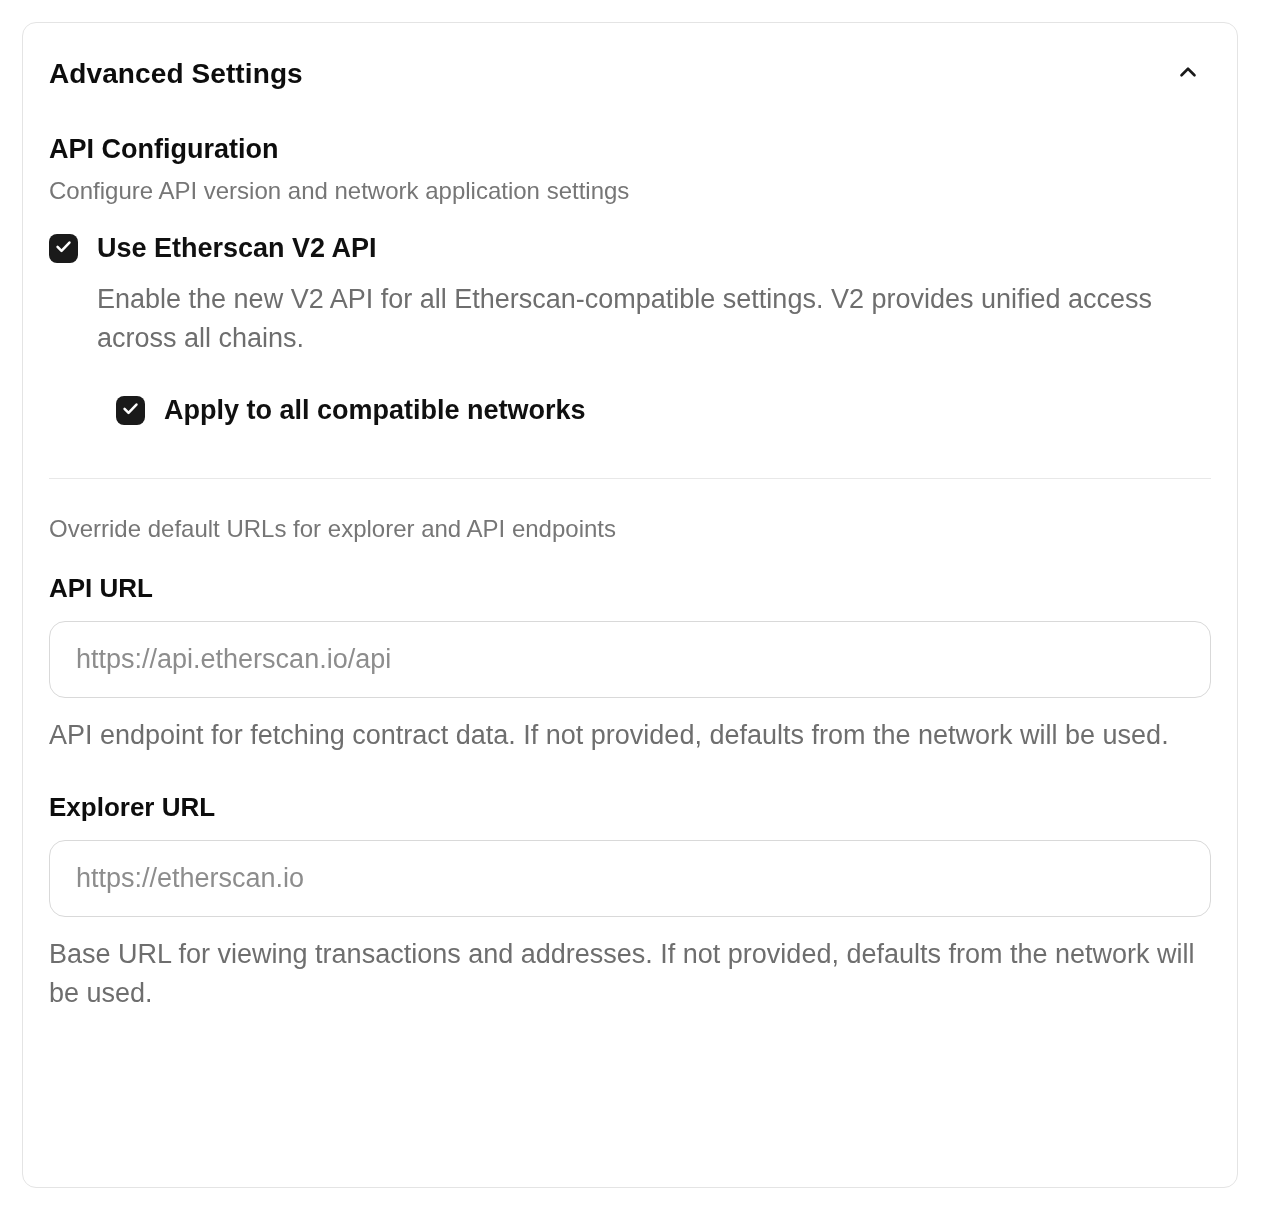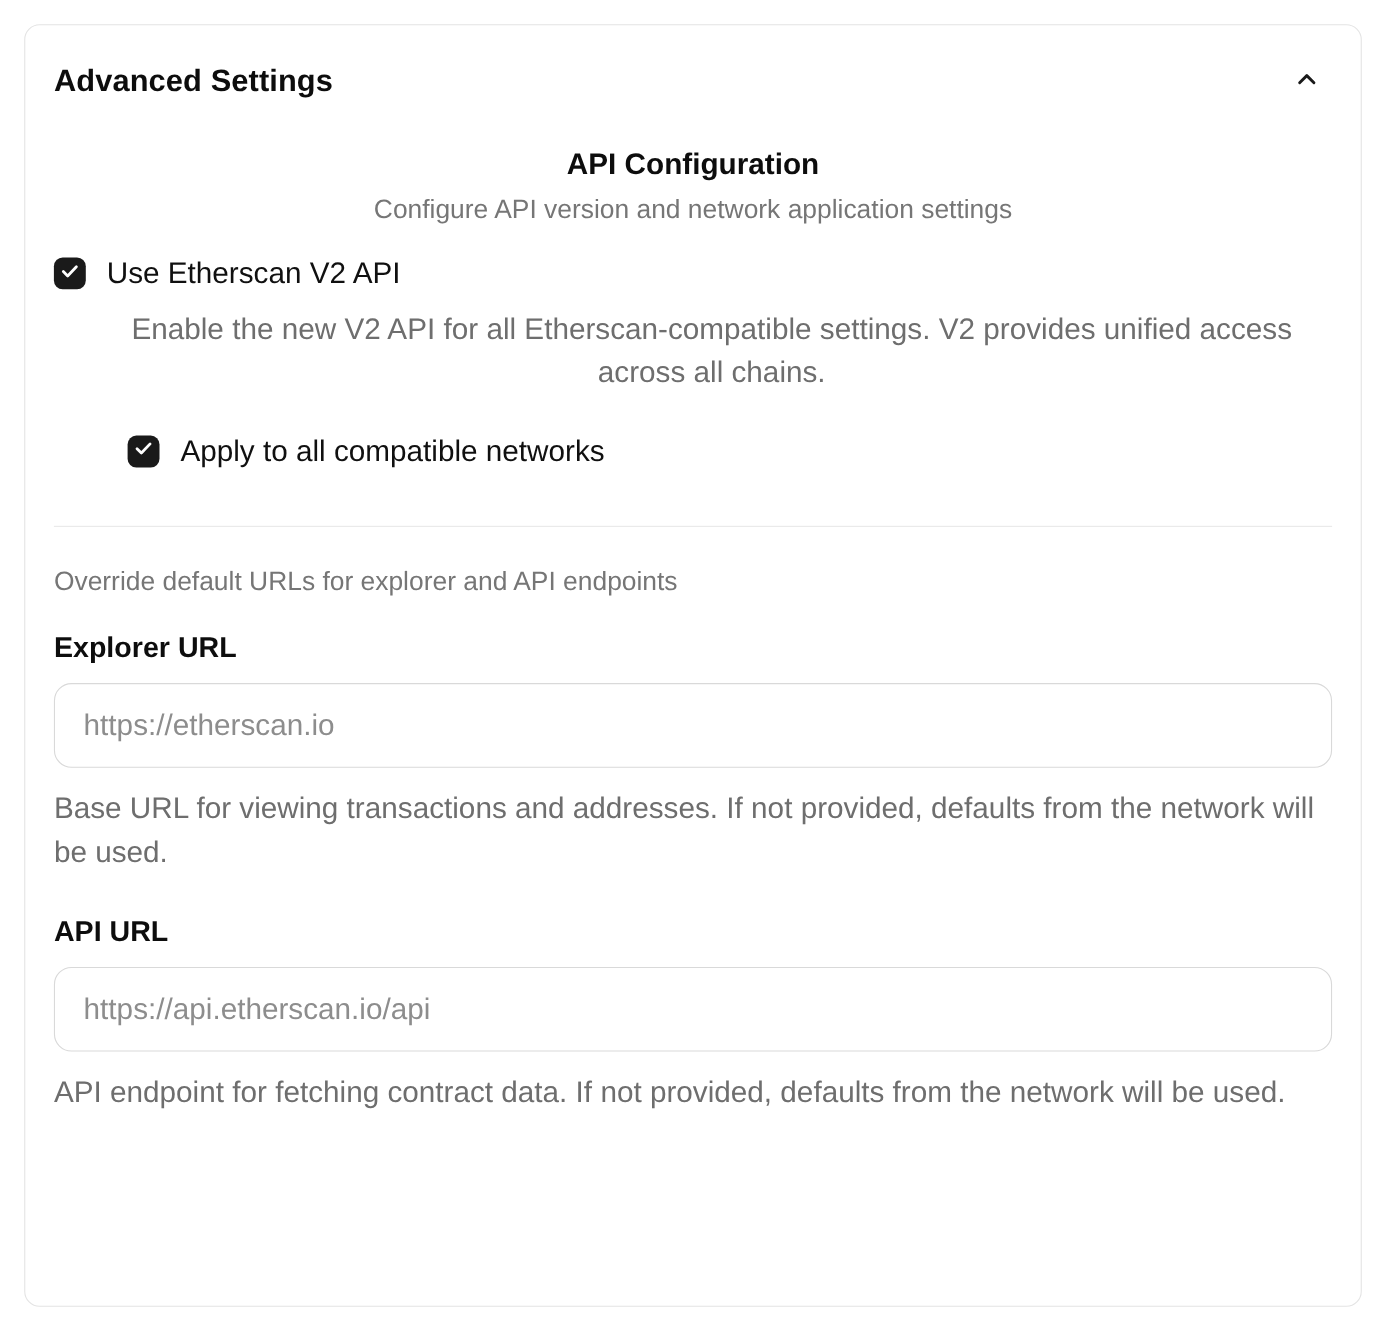--- a/index.html
+++ b/index.html
@@ -51,42 +51,42 @@
     font-size: 27px;
     font-weight: 700;
     color: #0d0d0d;
   }
   .section-subtitle {
     font-size: 24px;
     font-weight: 400;
     color: #767676;
     margin-top: 12px;
   }
-  .api-config { margin-top: 42px; text-align: center; }
+  .api-config { margin-top: 42px; }
   .checkbox-row {
     display: flex;
     align-items: center;
     gap: 19px;
     margin-top: 28px;
   }
   .checkbox {
     width: 29px;
     height: 29px;
     min-width: 29px;
     background: #1a1a1a;
     border-radius: 8px;
     display: flex;
     align-items: center;
     justify-content: center;
     cursor: pointer;
   }
   .checkbox svg { width: 19px; height: 19px; }
   .checkbox-label {
     font-size: 27px;
-    font-weight: 400;
+    font-weight: 700;
     color: #101010;
     cursor: pointer;
   }
   .checkbox-desc {
     font-size: 27px;
     font-weight: 400;
     color: #6e6e6e;
     line-height: 1.46;
     margin-top: 16px;
     margin-left: 48px;
@@ -178,26 +178,26 @@
         <label class="checkbox-label">Apply to all compatible networks</label>
       </div>
     </div>
 
     <hr class="divider">
 
     <div class="custom-endpoints">
       <p class="section-subtitle">Override default URLs for explorer and API endpoints</p>
 
       <div class="field">
+        <label class="field-label">API URL</label>
+        <input type="text" class="text-input" placeholder="https://api.etherscan.io/api" value="" style="">
+        <p class="field-help">API endpoint for fetching contract data. If not provided, defaults from the network will be used.</p>
+      </div>
+
+      <div class="field">
         <label class="field-label">Explorer URL</label>
         <input type="text" class="text-input" placeholder="https://etherscan.io" value="" style="">
         <p class="field-help">Base URL for viewing transactions and addresses. If not provided, defaults from the network will be used.</p>
       </div>
-
-      <div class="field">
-        <label class="field-label">API URL</label>
-        <input type="text" class="text-input" placeholder="https://api.etherscan.io/api" value="" style="">
-        <p class="field-help">API endpoint for fetching contract data. If not provided, defaults from the network will be used.</p>
-      </div>
     </div>
 
   </section>
 </div>
 
 </body></html>

